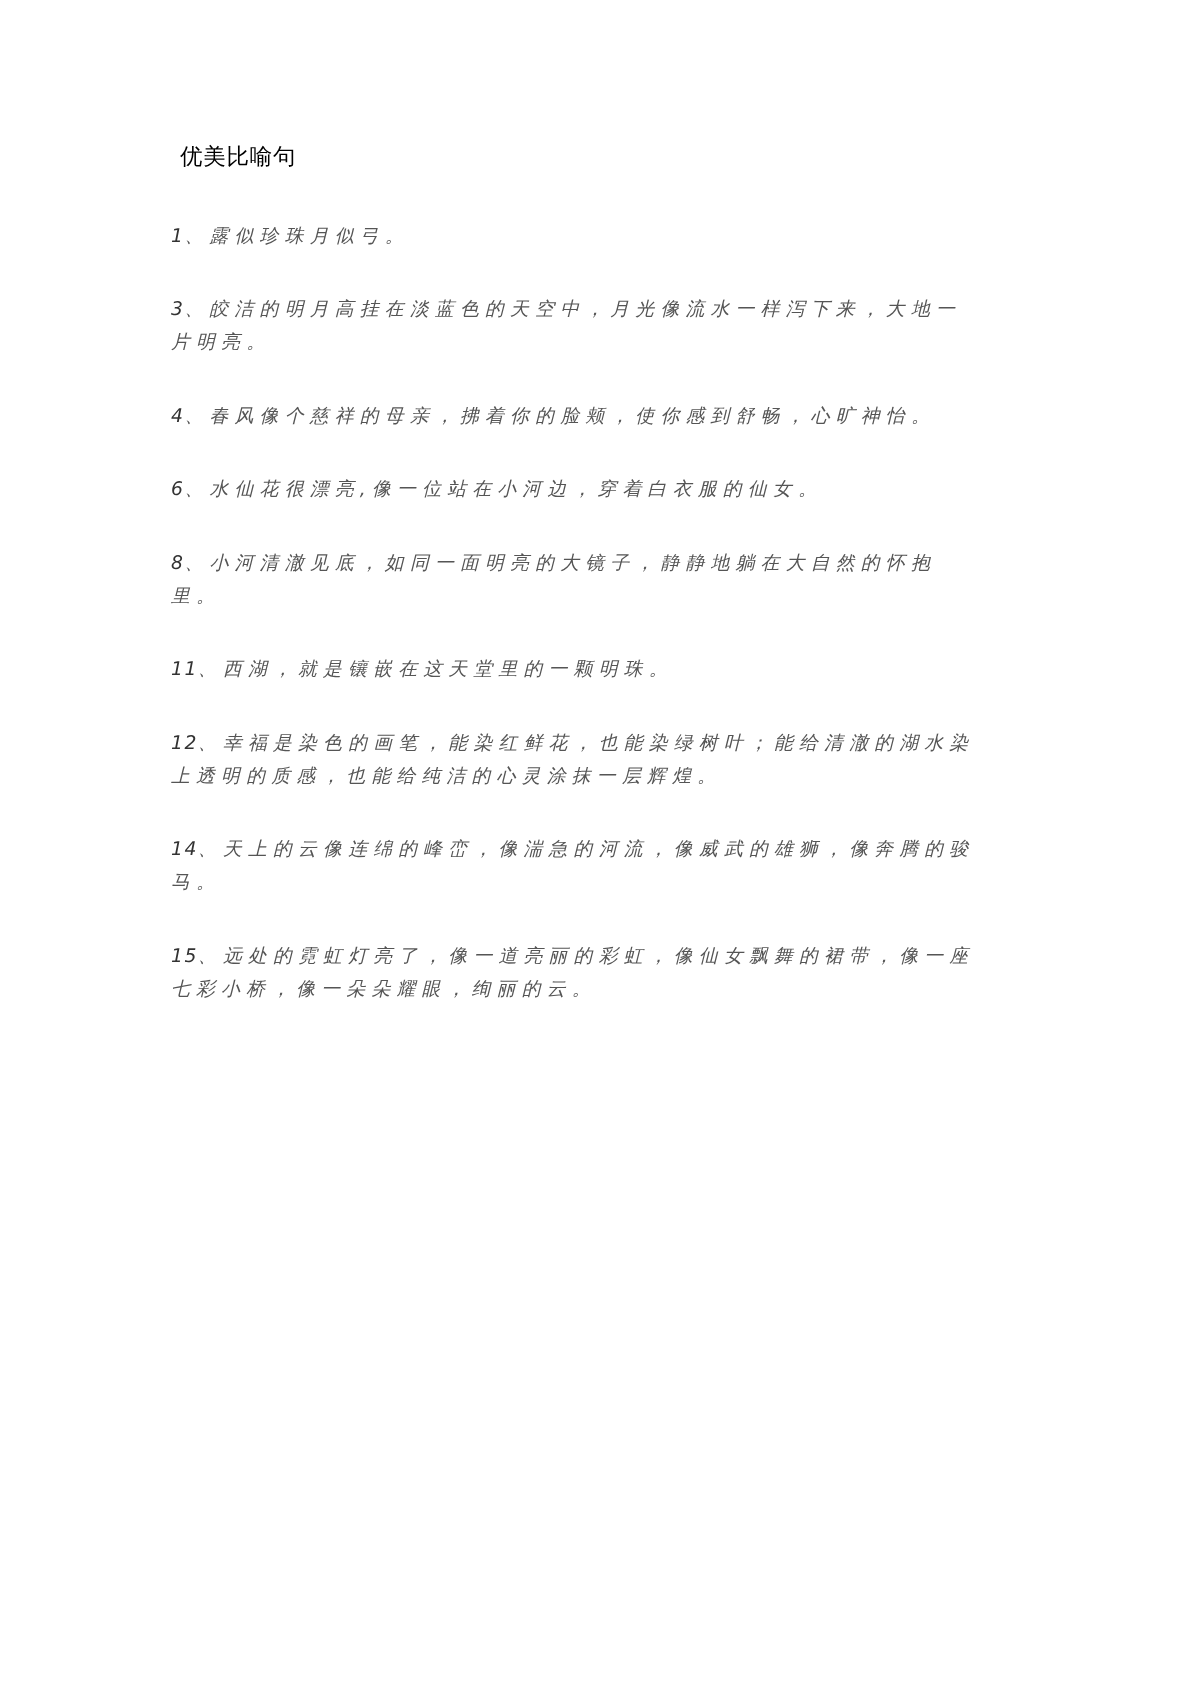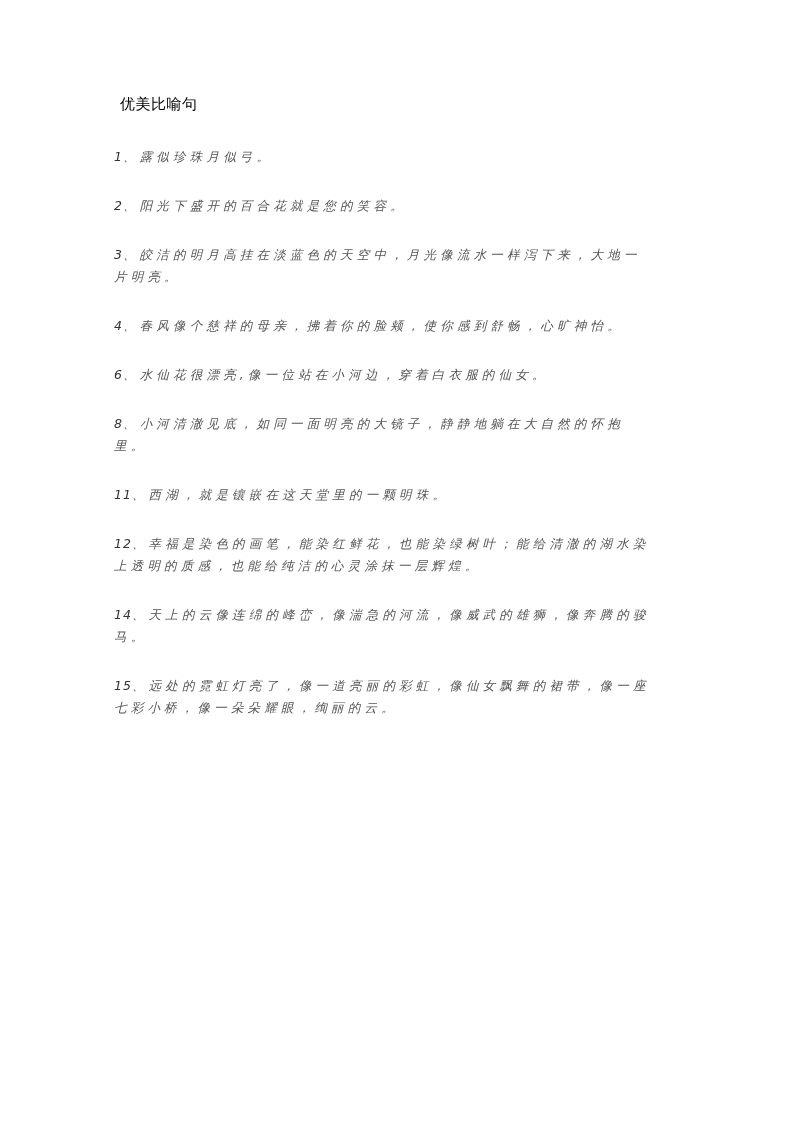--- a/index.html
+++ b/index.html
@@ -18,21 +18,20 @@
     }
     .num { color: #333333; letter-spacing: 1px; }
   </style>
 </head>
 <body>
 
 <div class="page">
   <div class="title">优美比喻句</div>
   <ul class="list">
     <li class="item"><span class="num">1</span><span>、露似珍珠月似弓。</span></li>
-    <li class="item"><span class="num">2</span><span>、阳光下盛开的百合花就是您的笑容。</span></li>
     <li class="item"><span class="num">3</span><span>、皎洁的明月高挂在淡蓝色的天空中，月光像流水一样泻下来，大地一片明亮。</span></li>
     <li class="item"><span class="num">4</span><span>、春风像个慈祥的母亲，拂着你的脸颊，使你感到舒畅，心旷神怡。</span></li>
     <li class="item"><span class="num">6</span><span>、水仙花很漂亮,像一位站在小河边，穿着白衣服的仙女。</span></li>
     <li class="item"><span class="num">8</span><span>、小河清澈见底，如同一面明亮的大镜子，静静地躺在大自然的怀抱里。</span></li>
     <li class="item"><span class="num">11</span><span>、西湖，就是镶嵌在这天堂里的一颗明珠。</span></li>
     <li class="item"><span class="num">12</span><span>、幸福是染色的画笔，能染红鲜花，也能染绿树叶；能给清澈的湖水染上透明的质感，也能给纯洁的心灵涂抹一层辉煌。</span></li>
     <li class="item"><span class="num">14</span><span>、天上的云像连绵的峰峦，像湍急的河流，像威武的雄狮，像奔腾的骏马。</span></li>
     <li class="item"><span class="num">15</span><span>、远处的霓虹灯亮了，像一道亮丽的彩虹，像仙女飘舞的裙带，像一座七彩小桥，像一朵朵耀眼，绚丽的云。</span></li>
   </ul>
 </div>

